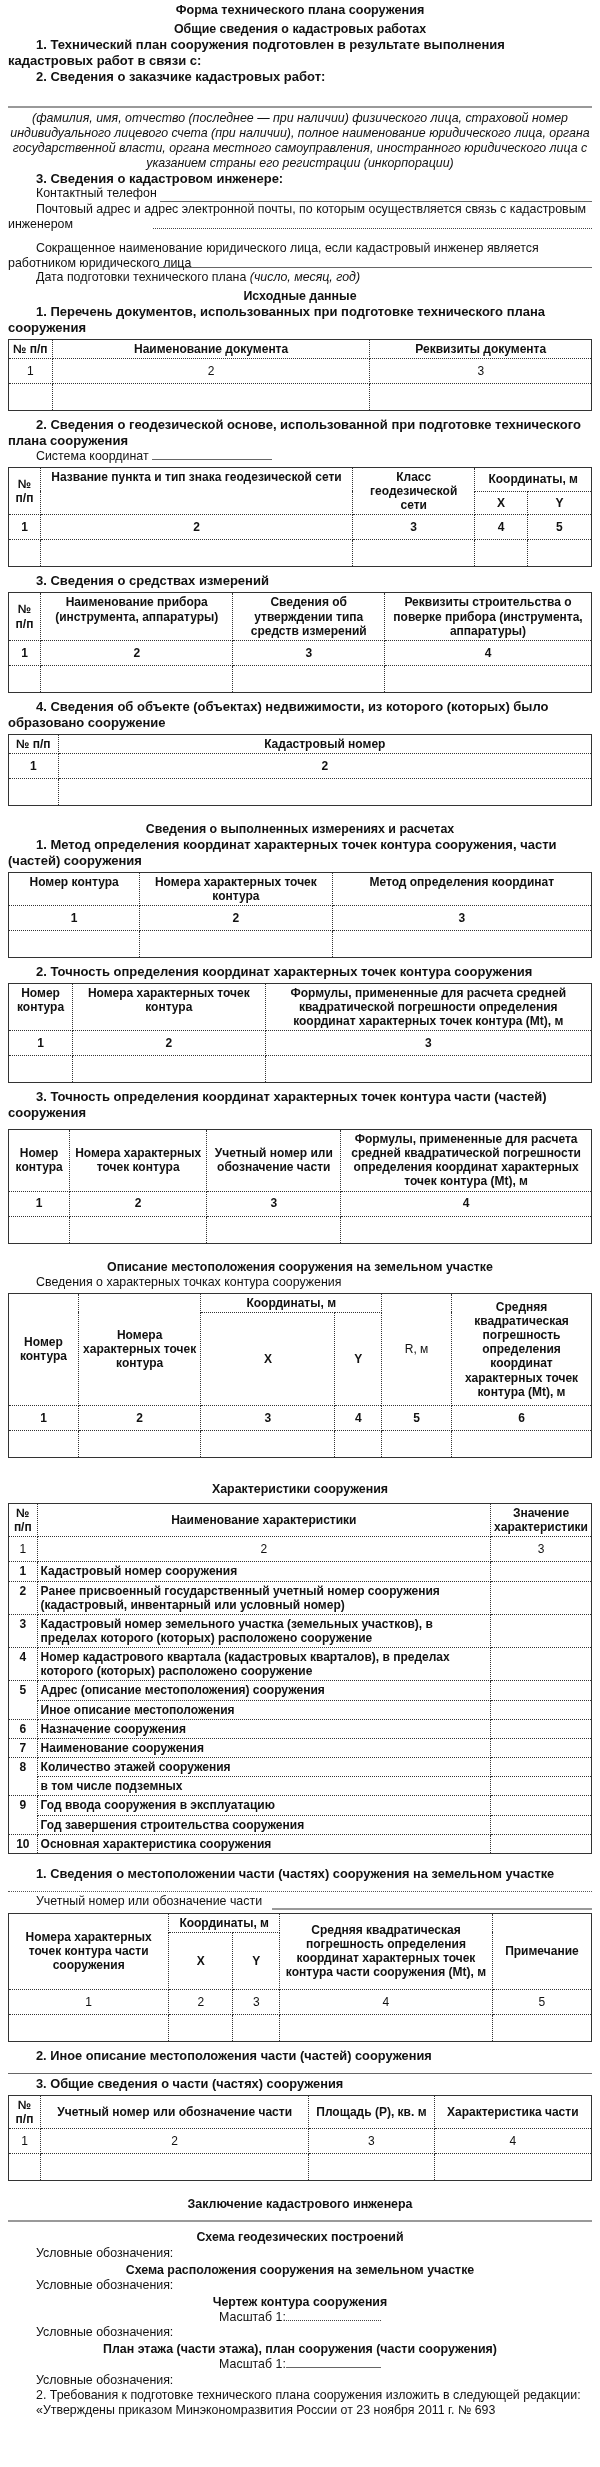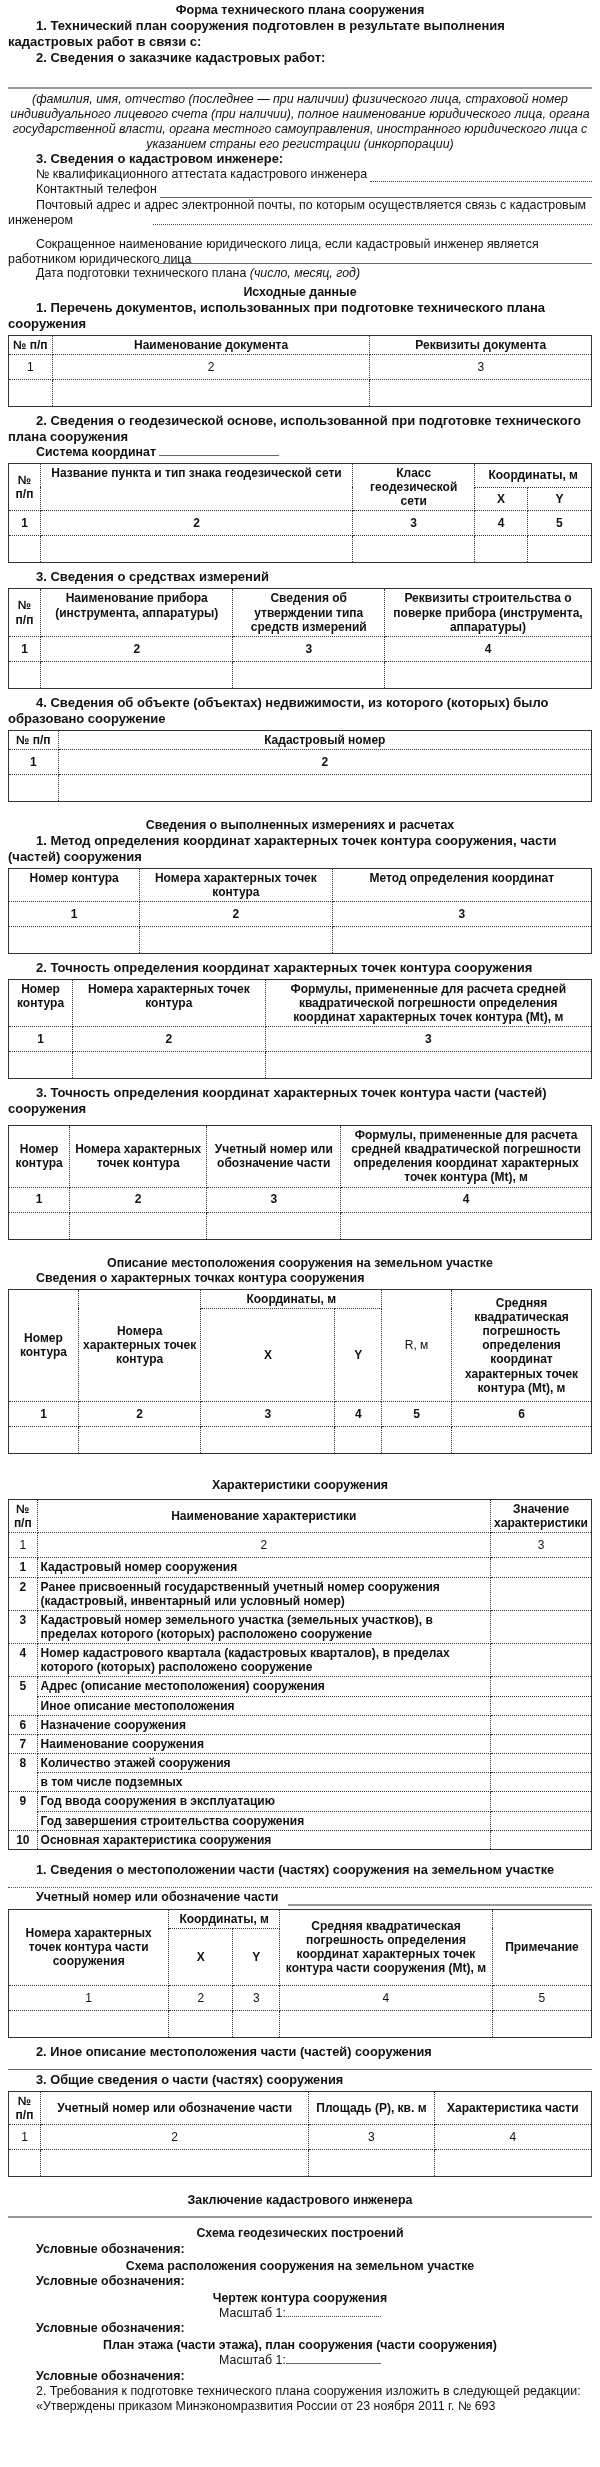--- a/index.html
+++ b/index.html
@@ -7,21 +7,21 @@
     width: 600px;
     height: 2467px;
     overflow: hidden;
     font-family: "Liberation Sans", sans-serif;
     font-size: 12.4px;
     line-height: 1.22;
     color: #111;
   }
   .page { padding: 0 8px 0 8px; position: relative; }
   .center { text-align: center; }
-  .b { font-weight: bold; }
+  .b { font-weight: normal; }
   .i { font-style: italic; }
   .h-title { font-weight: bold; text-align: center; font-size: 12.6px; margin-top: 1px; }
   .h-main { font-weight: bold; text-align: center; font-size: 13.4px; margin-top: 4px; }
   .h-sec { font-weight: bold; text-align: center; margin-top: 4px; }
   .para { text-indent: 28px; }
   .para.b { font-weight: bold; }
   .fill {
     display: inline-block;
     border-bottom: 1px solid #666;
     vertical-align: baseline;
@@ -62,32 +62,29 @@
   .gap-s { height: 6px; }
   .gap-m { height: 12px; }
   .gap-l { height: 20px; }
 </style>
 </head>
 <body>
 
 <div class="page">
 
   <div class="h-title" style="padding-top:2px">Форма технического плана сооружения</div>
+  <div class="h-sec">Общие сведения о кадастровых работах</div>
 
   <div class="para b" style="font-size:13px">1. Технический план сооружения подготовлен в результате выполнения кадастровых работ в связи с:</div>
   <div class="para b" style="font-size:13px">2. Сведения о заказчике кадастровых работ:</div>
   <div style="height:16px"></div>
   <div class="hr"></div>
   <div class="caption-i">(фамилия, имя, отчество (последнее — при наличии) физического лица, страховой номер индивидуального лицевого счета (при наличии), полное наименование юридического лица, органа государственной власти, органа местного самоуправления, иностранного юридического лица с указанием страны его регистрации (инкорпорации)</div>
 
   <div class="para b" style="font-size:13px">3. Сведения о кадастровом инженере:</div>
-  <div class="row-flex indent">
-    <span>№ квалификационного аттестата кадастрового инженера</span>
-    <span class="grow dotted"></span>
-  </div>
   <div class="row-flex indent">
     <span>Контактный телефон</span>
     <span class="grow"></span>
   </div>
   <div class="para" style="position:relative">
     <span>Почтовый адрес и адрес электронной почты, по которым осуществляется связь с кадастровым инженером</span>
   </div>
   <div style="border-bottom:1px dotted #444; margin-left:145px; margin-top:-4px"></div>
   <div class="para" style="margin-top:12px">
     <span>Сокращенное наименование юридического лица, если кадастровый инженер является работником юридического лица</span>

